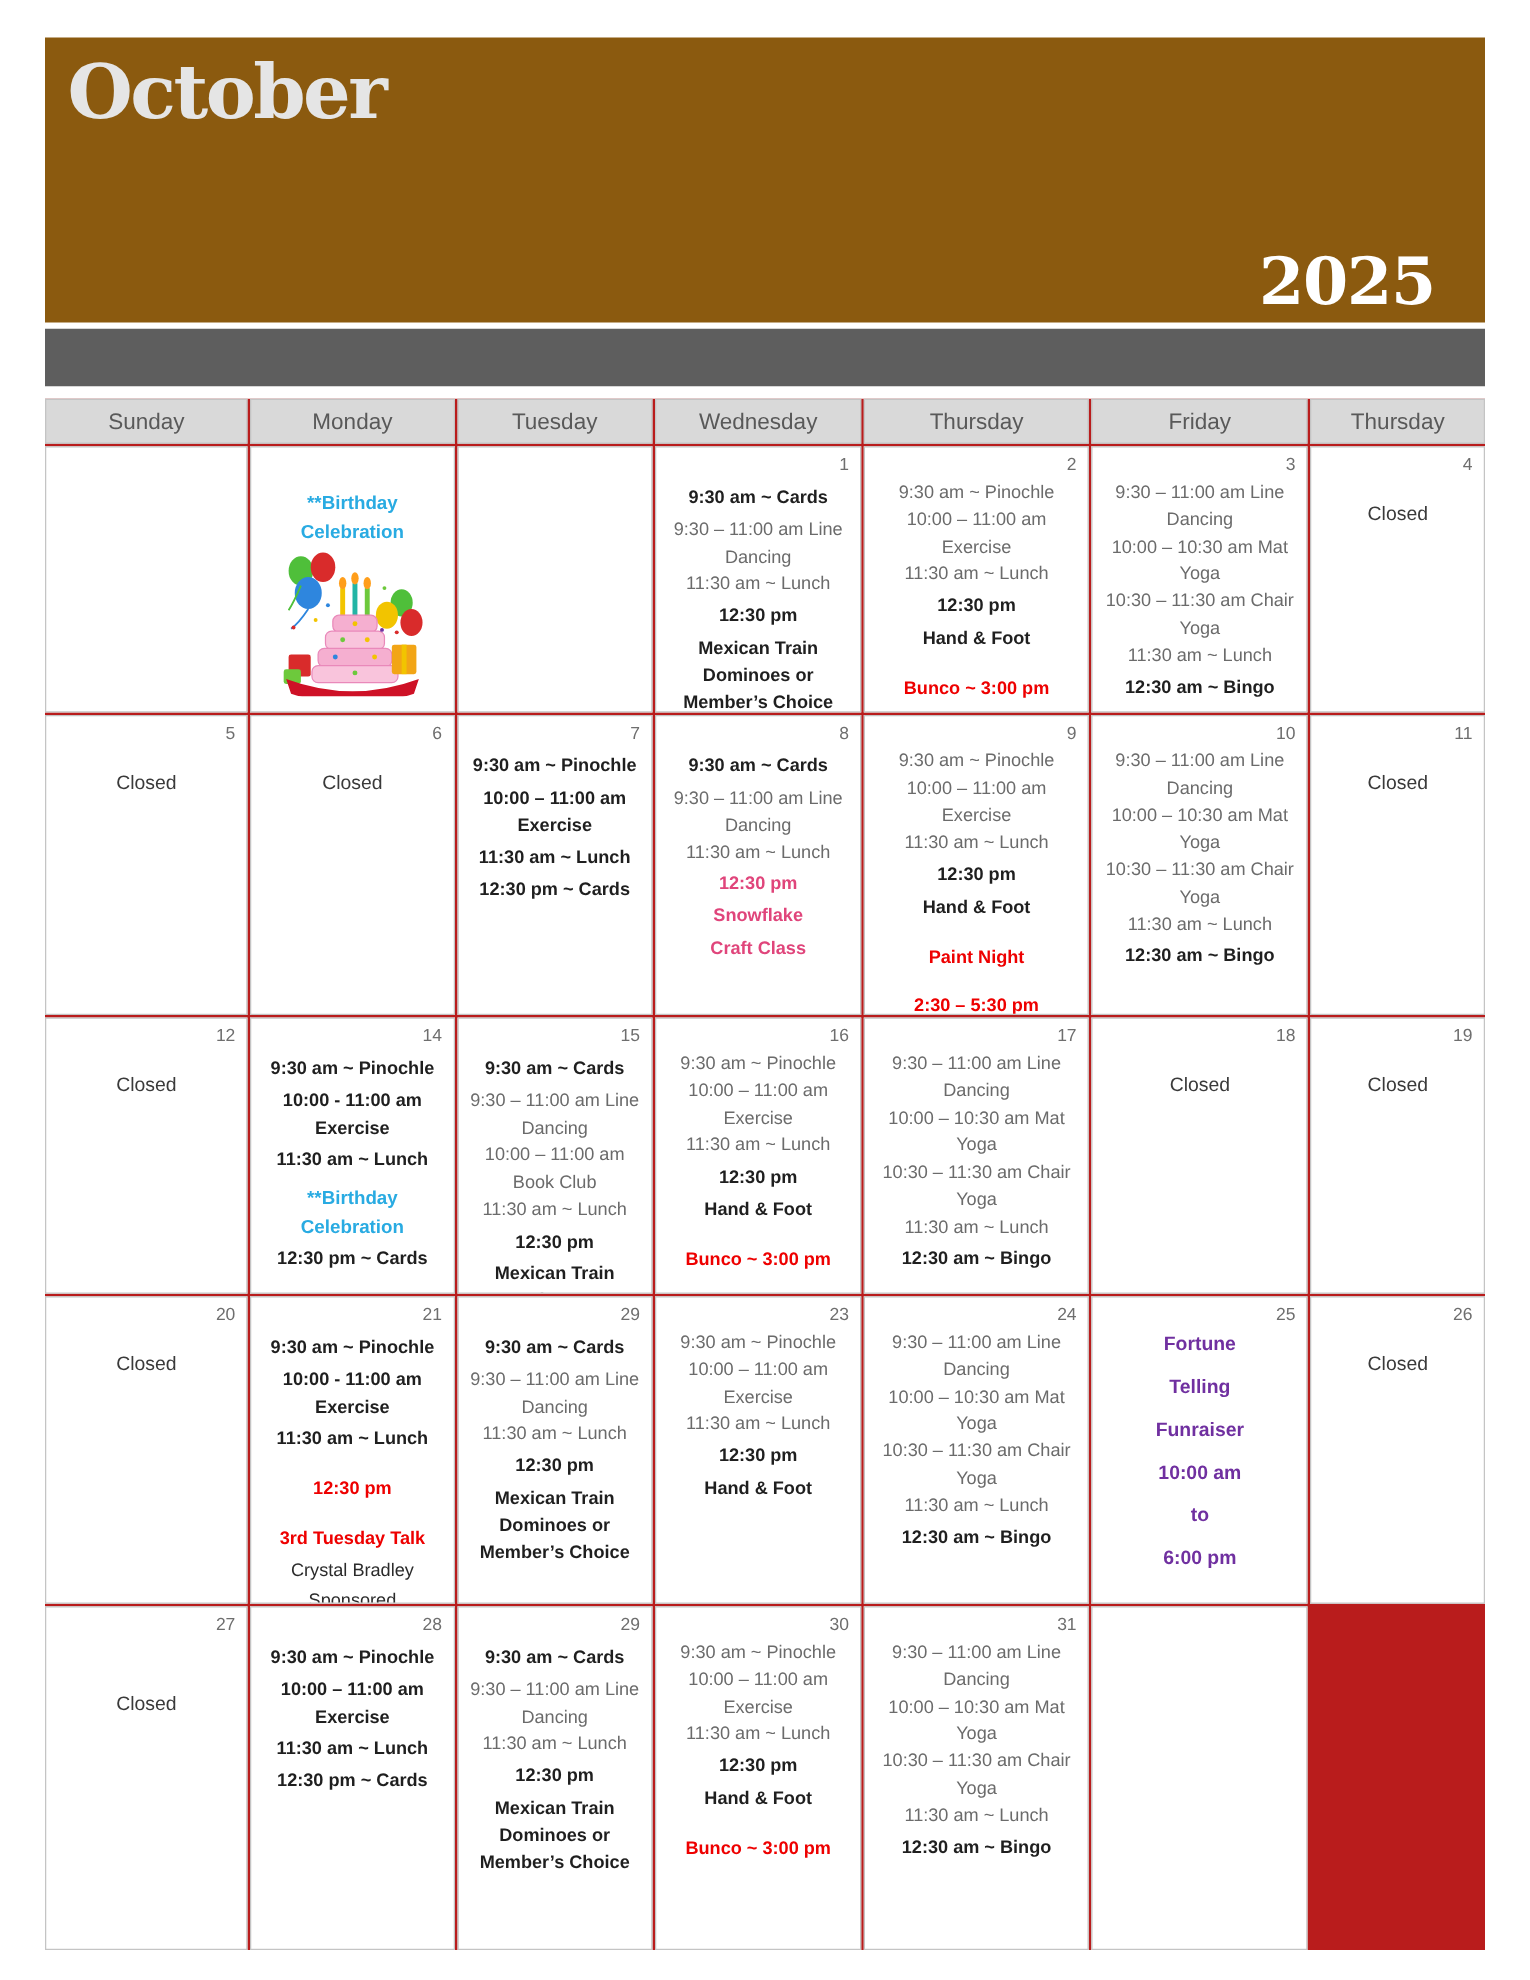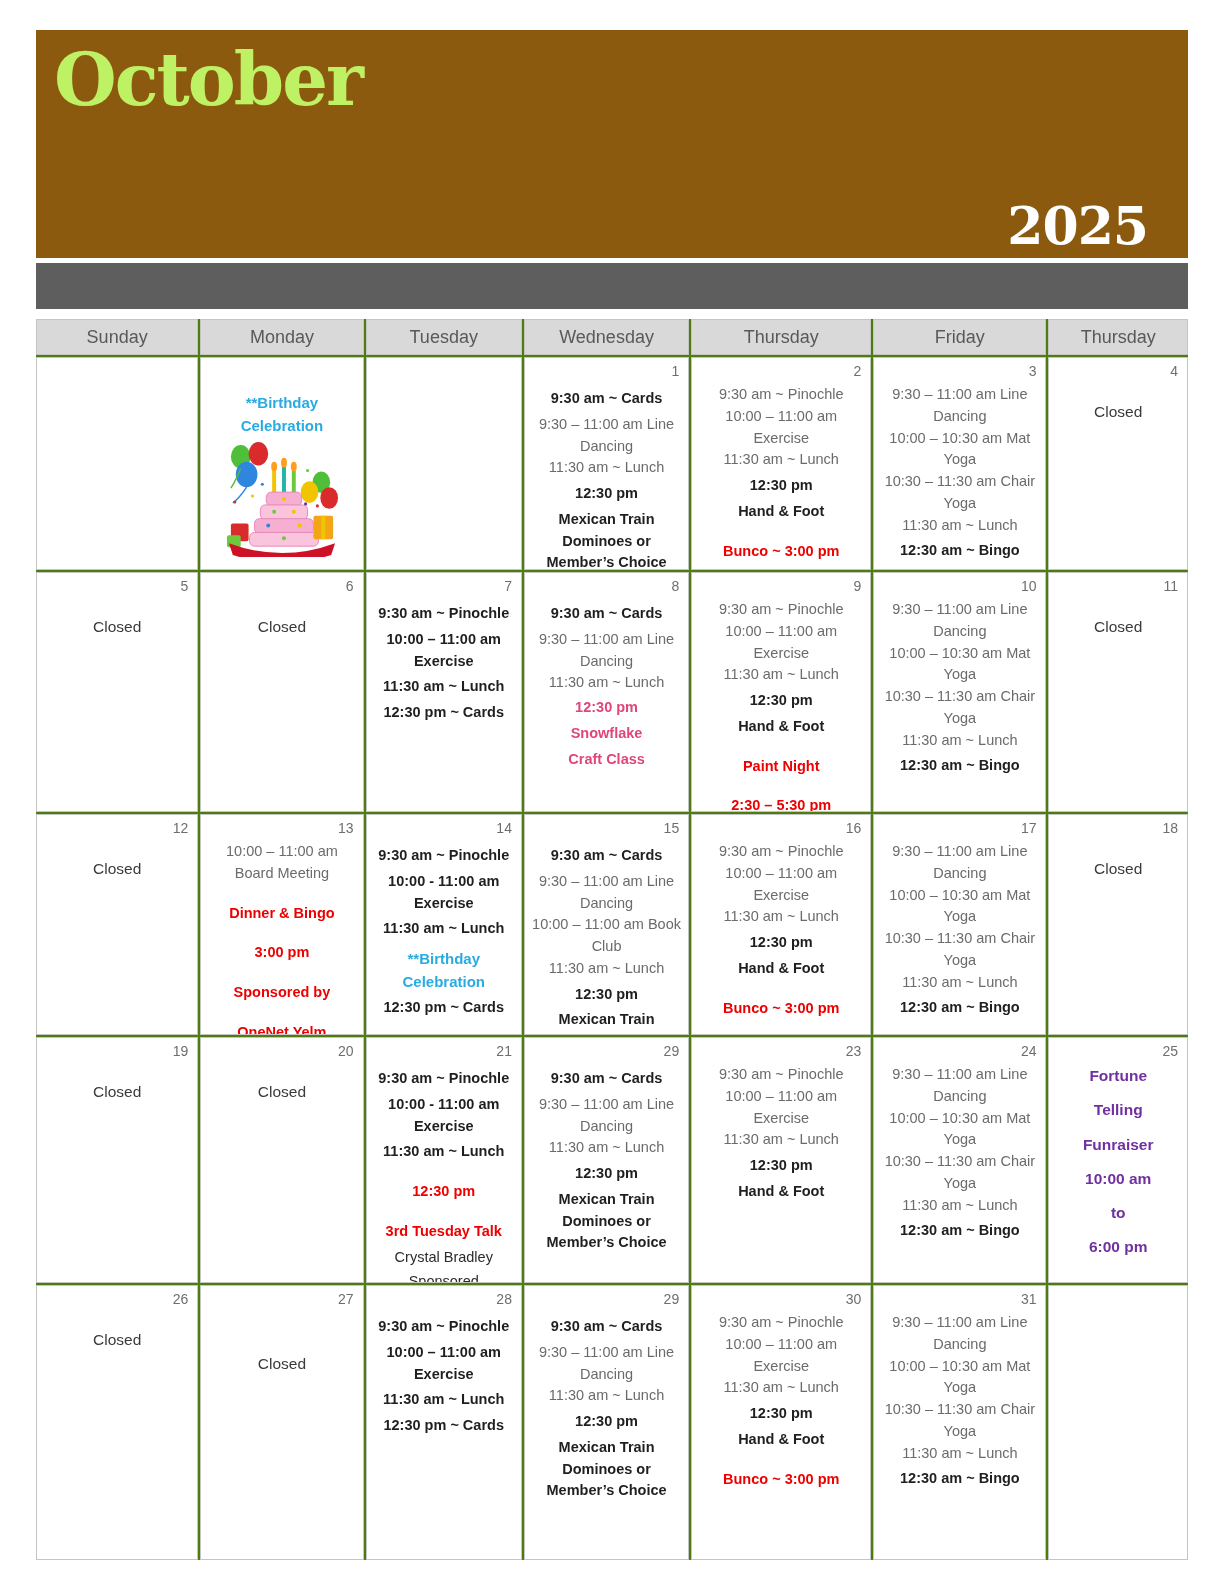--- a/index.html
+++ b/index.html
@@ -12,24 +12,24 @@
 
   
   .banner{
     background:var(--banner_brown,#8B5A0F);
     height:228px;
     display:flex;flex-direction:column;justify-content:space-between;
     box-sizing:border-box;
     padding:14px 40px 6px 18px;
   }
   .banner .month{
-    color:#bef264;
+    color:#e5e5e5;
     font-family:"DejaVu Serif", serif;
     font-weight:bold;
-    font-size:72px;
+    font-size:60px;
     line-height:1.0;
     letter-spacing:-2px;
   }
   .banner .year{
     color:#ffffff;
     font-family:"DejaVu Serif", serif;
     font-weight:bold;
     font-size:52px;
     line-height:1;
     text-align:right;
@@ -41,21 +41,21 @@
     background:var(--bar_gray,#5E5E5E);
   }
 
   
   .calendar{
     margin-top:10px;
     display:grid;
     grid-template-columns:164fr 165fr 158fr 167fr 182fr 175fr 141fr;
     grid-template-rows:36px 213px 240px 221px 246px 275px;
     gap:2px;
-    background:#4d7c0f;
+    background:#b91c1c;
   }
   .dayhead{
     background:var(--header_bg,#D9D9D9);
     border:1px solid var(--grid_border,#BFBFBF);
     color:var(--header_text,#595959);
     font-size:18px;
     display:flex;align-items:center;justify-content:center;
   }
   .cell{
     background:#ffffff;
@@ -237,29 +237,20 @@
       </div>
       <div class="cell">
         <span class="datenum">11</span>
         <div class="ev cl">Closed</div>
       </div>
       <div class="cell">
         <span class="datenum">12</span>
         <div class="ev cl">Closed</div>
       </div>
       <div class="cell">
-        <span class="datenum">13</span>
-        <div class="ev g">10:00 – 11:00 am Board Meeting</div>
-        <div class="ev r">Dinner &amp; Bingo</div>
-        <div class="ev r">3:00 pm</div>
-        <div class="ev r">Sponsored by</div>
-        <div class="ev r">OneNet Yelm</div>
-        <div class="ev r">Members &amp; one adult guest only</div>
-      </div>
-      <div class="cell">
         <span class="datenum">14</span>
         <div class="ev b">9:30 am ~ Pinochle</div>
         <div class="ev b">10:00 - 11:00 am Exercise</div>
         <div class="ev b">11:30 am ~ Lunch</div>
         <div class="ev c">**Birthday Celebration</div>
         <div class="ev b">12:30 pm ~ Cards</div>
       </div>
       <div class="cell">
         <span class="datenum">15</span>
         <div class="ev b">9:30 am ~ Cards</div>

